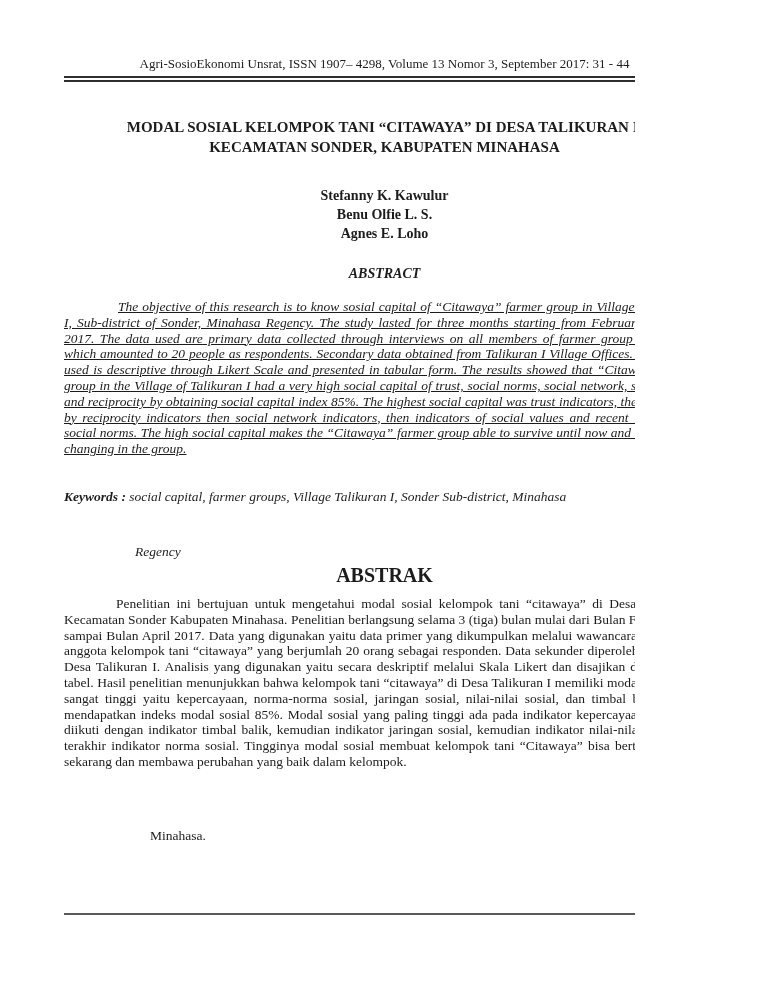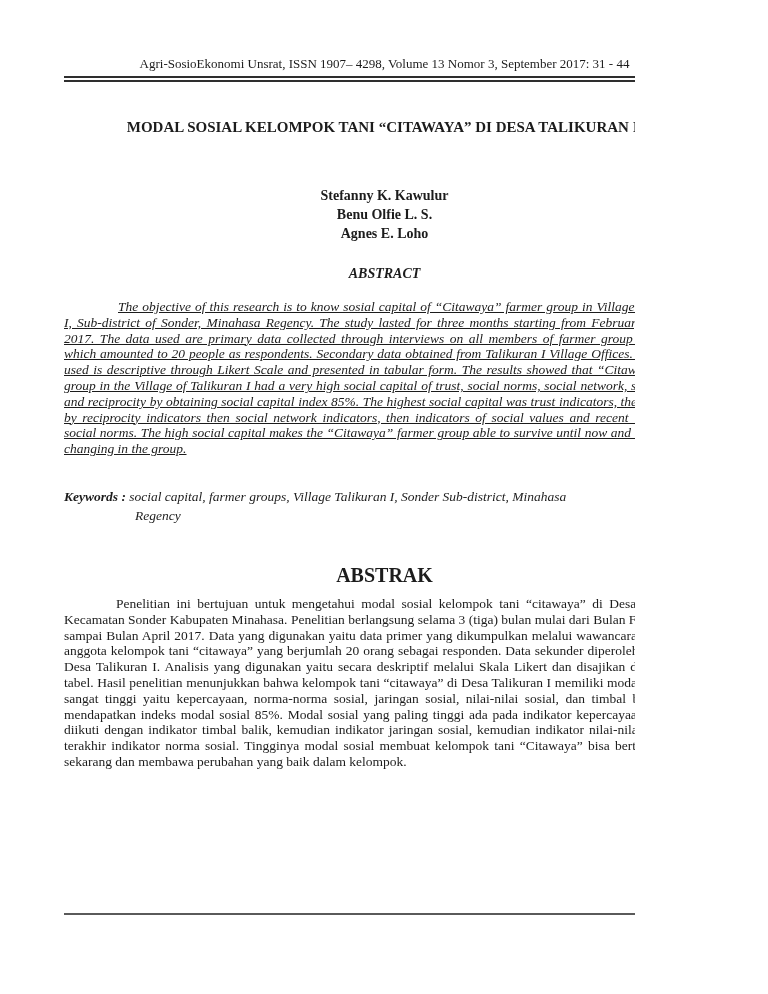--- a/index.html
+++ b/index.html
@@ -20,39 +20,40 @@
 
   .abstract-heading-en { top: 266px; text-align: center; font-weight: bold; font-style: italic; font-size: 14px; }
   .abstract-heading-id { top: 564px; text-align: center; font-weight: bold; font-size: 20px; }
 
   .body-par { font-size: 13.5px; line-height: 15.8px; text-align: justify; }
   .abstract-en { top: 299px; font-style: italic; text-indent: 54px; text-decoration: underline; }
   .abstract-id { top: 596px; text-indent: 52px; }
 
   .kw-block { font-size: 13.5px; line-height: 19px; }
   .keywords-en { top: 487px; font-style: italic; }
-  .keywords-en .kw-cont { padding-left: 71px; }
+  .keywords-en .kw-cont { padding-left: 71px; margin-top: 36px; }
   .keywords-id { top: 826px; }
   .keywords-id .kw-line1 { text-align: justify; text-align-last: justify; }
   .keywords-id .kw-cont { padding-left: 86px; }
   .kw-label { font-weight: bold; }
 
   .footer-rule { top: 913px; border-top: 2px solid #5a5a5a; height: 0; }
   .page-number { top: 919px; text-align: right; padding-right: 16px; width: 625px; font-size: 18px; }
 </style>
 </head>
 <body>
 
 <div class="page">
 
   <div class="col journal-header">Agri-SosioEkonomi Unsrat, ISSN 1907– 4298, Volume 13 Nomor 3, September 2017: 31 - 44</div>
   <div class="col header-rule"></div>
 
   <div class="col paper-title">
     <div>MODAL SOSIAL KELOMPOK TANI “CITAWAYA” DI DESA TALIKURAN I,</div>
+    <div>KECAMATAN SONDER, KABUPATEN MINAHASA</div>
   </div>
 
   <div class="col authors">
     <div>Stefanny K. Kawulur</div>
     <div>Benu Olfie L. S.</div>
     <div>Agnes E. Loho</div>
   </div>
 
   <div class="col abstract-heading-en">ABSTRACT</div>
 
@@ -64,18 +65,19 @@
       <span>social capital, farmer groups, Village Talikuran I, Sonder Sub-district, Minahasa</span>
     </div>
     <div class="kw-cont">Regency</div>
   </div>
 
   <div class="col abstract-heading-id">ABSTRAK</div>
 
   <div class="col body-par abstract-id">Penelitian ini bertujuan untuk mengetahui modal sosial kelompok tani “citawaya” di Desa Talikuran I Kecamatan Sonder Kabupaten Minahasa. Penelitian berlangsung selama 3 (tiga) bulan mulai dari Bulan Februari 2017 sampai Bulan April 2017. Data yang digunakan yaitu data primer yang dikumpulkan melalui wawancara pada semua anggota kelompok tani “citawaya” yang berjumlah 20 orang sebagai responden. Data sekunder diperoleh dari Kantor Desa Talikuran I. Analisis yang digunakan yaitu secara deskriptif melalui Skala Likert dan disajikan dalam bentuk tabel. Hasil penelitian menunjukkan bahwa kelompok tani “citawaya” di Desa Talikuran I memiliki modal sosial yang sangat tinggi yaitu kepercayaan, norma-norma sosial, jaringan sosial, nilai-nilai sosial, dan timbal balik dengan mendapatkan indeks modal sosial 85%. Modal sosial yang paling tinggi ada pada indikator kepercayaan, kemudian diikuti dengan indikator timbal balik, kemudian indikator jaringan sosial, kemudian indikator nilai-nilai sosial, dan terakhir indikator norma sosial. Tingginya modal sosial membuat kelompok tani “Citawaya” bisa bertahan sampai sekarang dan membawa perubahan yang baik dalam kelompok.</div>
 
   <div class="col kw-block keywords-id">
+    <div class="kw-cont">Minahasa.</div>
   </div>
 
   <div class="col footer-rule"></div>
   <div class="col page-number">31</div>
 
 </div>
 
 </body></html>

